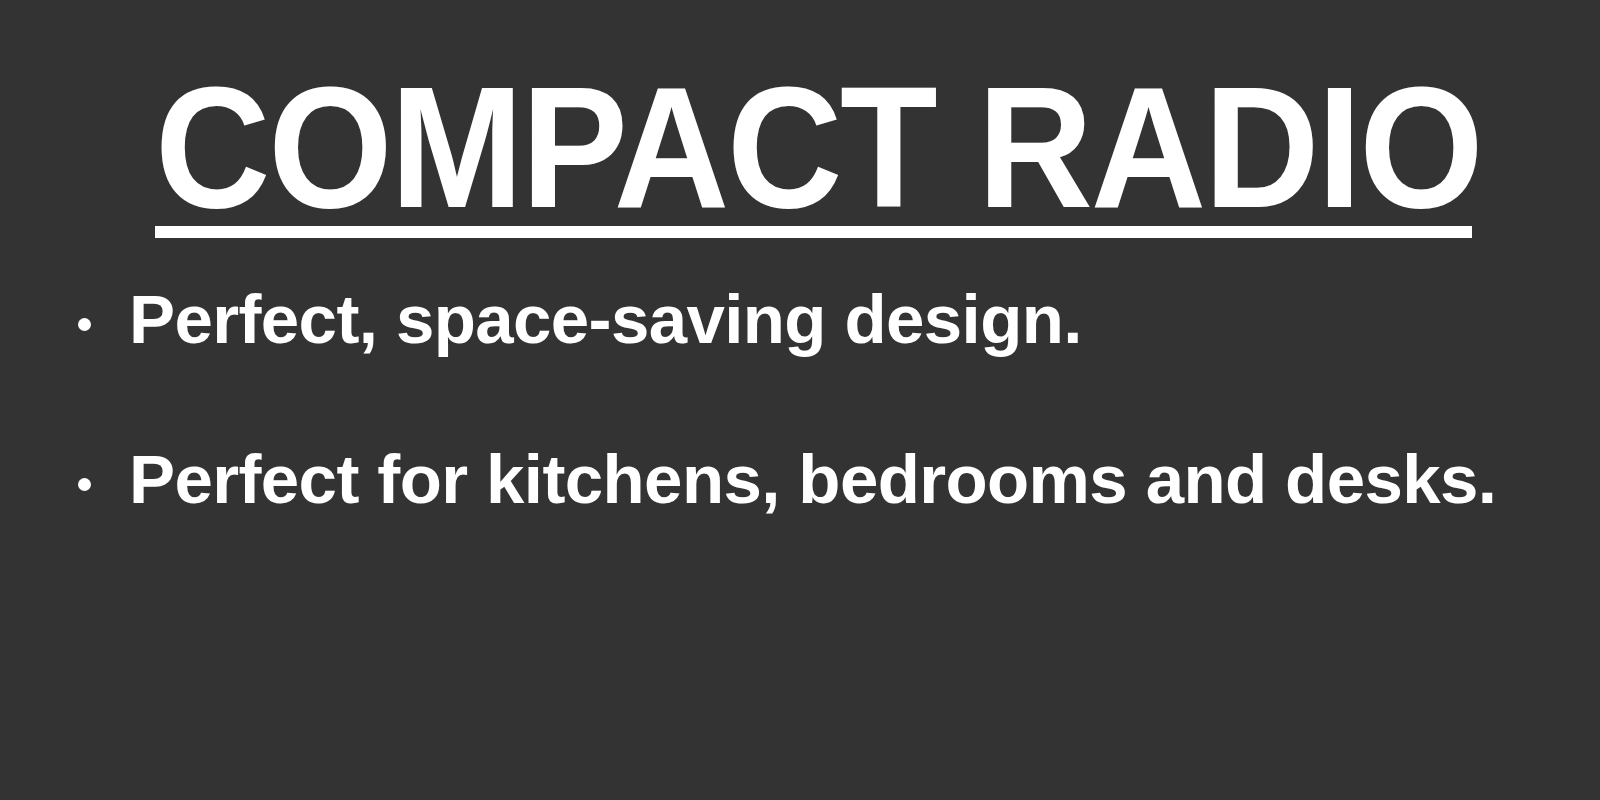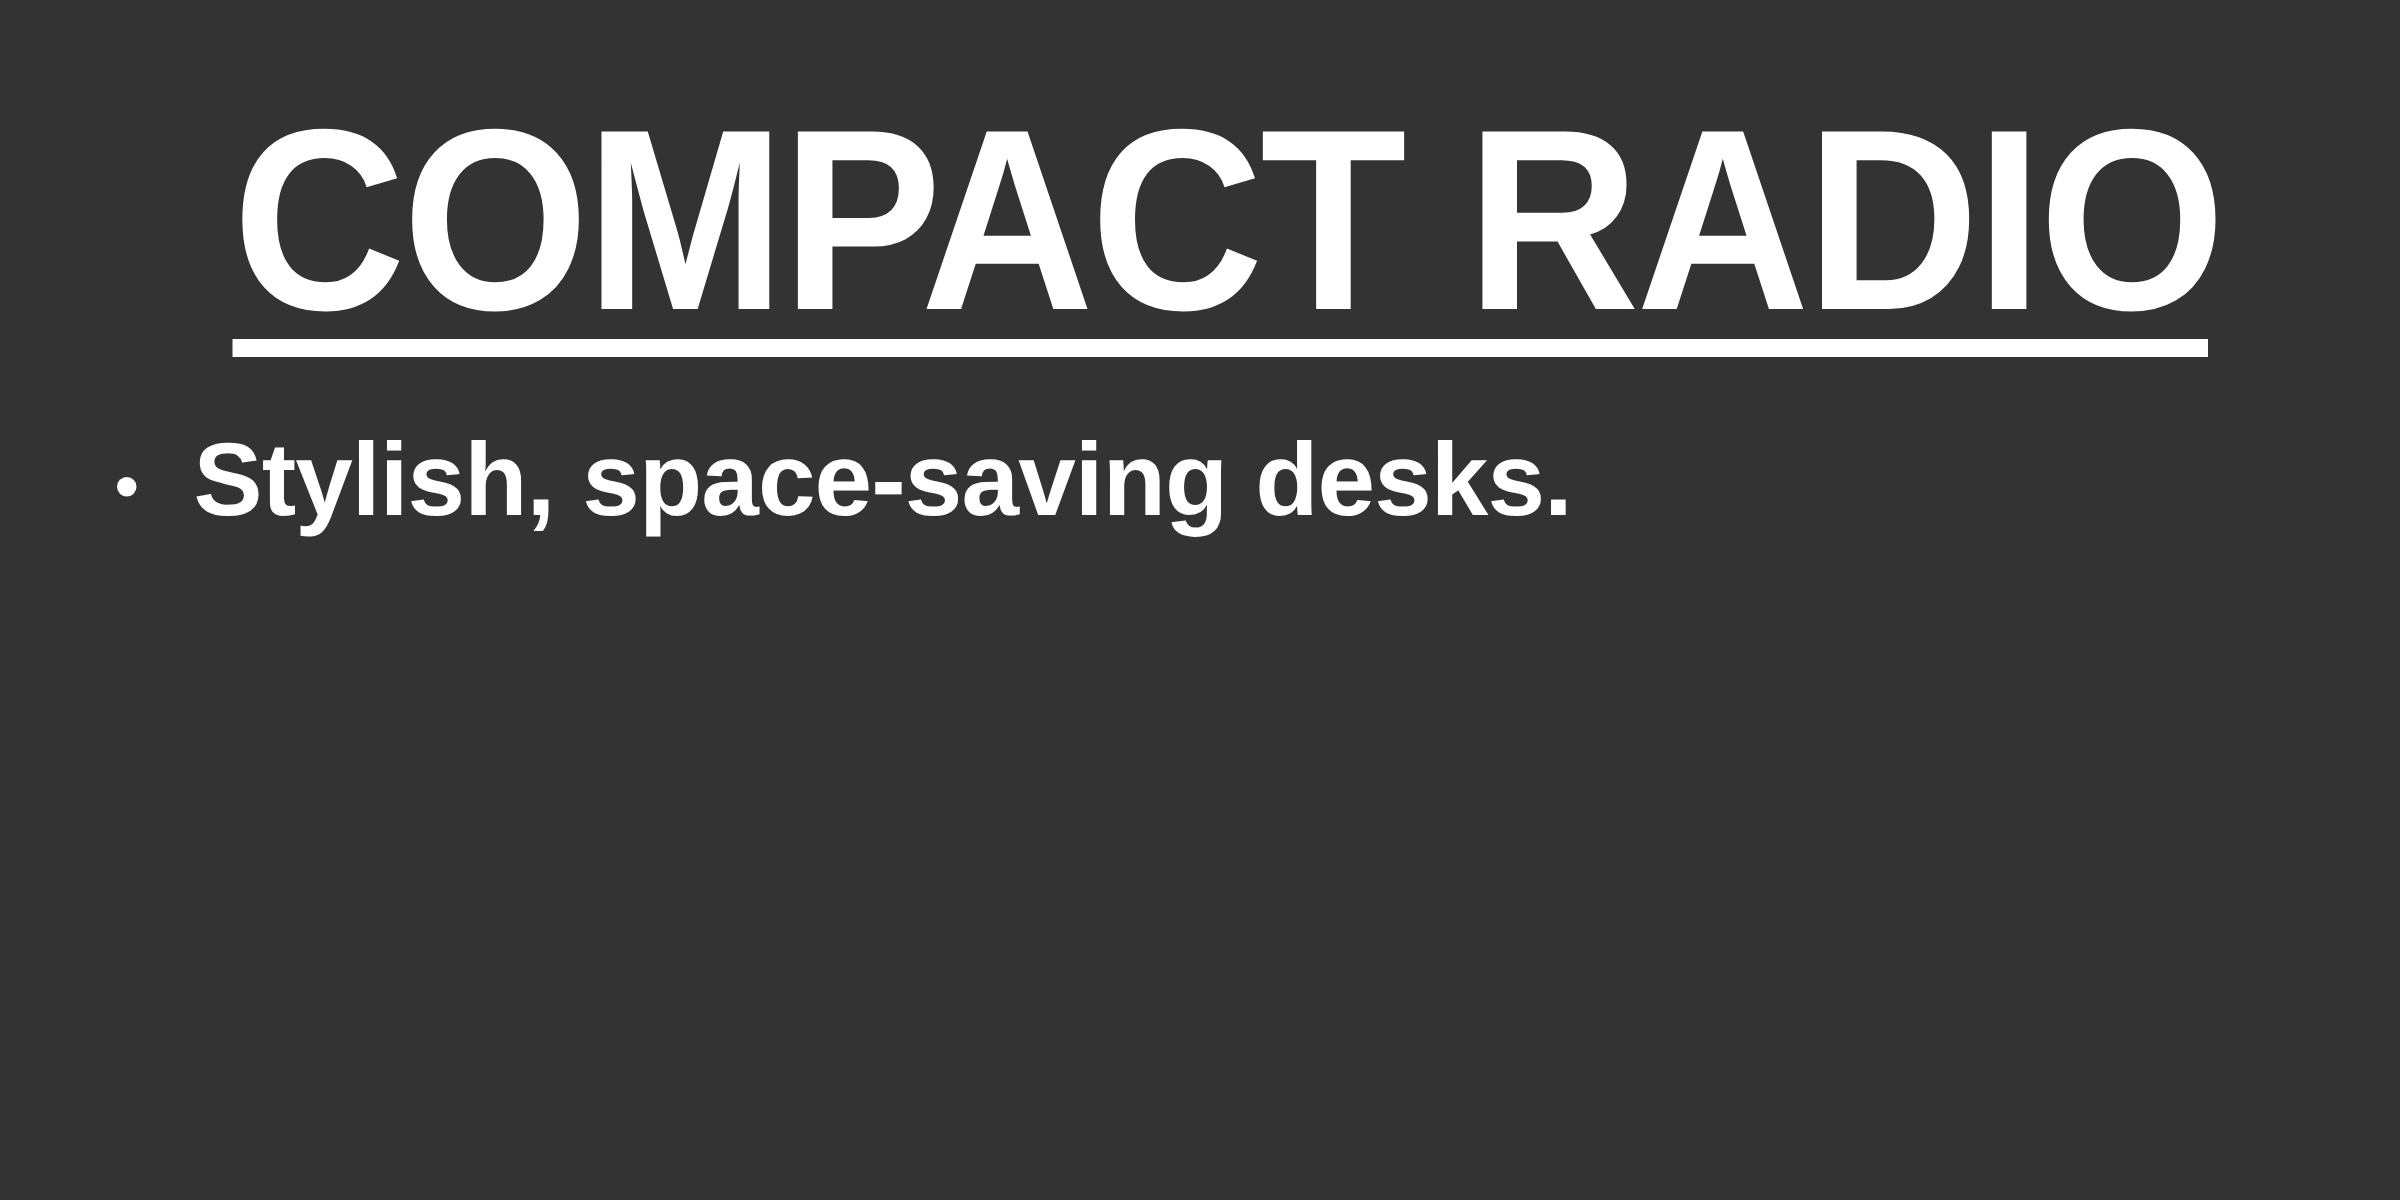--- a/index.html
+++ b/index.html
@@ -99,20 +99,24 @@
 
   <div class="heading-block">
     <h1 class="heading-title">COMPACT RADIO</h1>
     <div class="heading-rule"></div>
   </div>
 
   <ul class="bullet-list">
 
     <li class="bullet-item">
       <span class="bullet-marker"></span>
-      <span class="bullet-text">Stylish, space-saving desks.</span>
+      <span class="bullet-text">Perfect, space-saving design.</span>
     </li>
 
+    <li class="bullet-item">
+      <span class="bullet-marker"></span>
+      <span class="bullet-text">Perfect for kitchens, bedrooms and desks.</span>
+    </li>
 
 
   </ul>
 
 </div>
 
 </body></html>

